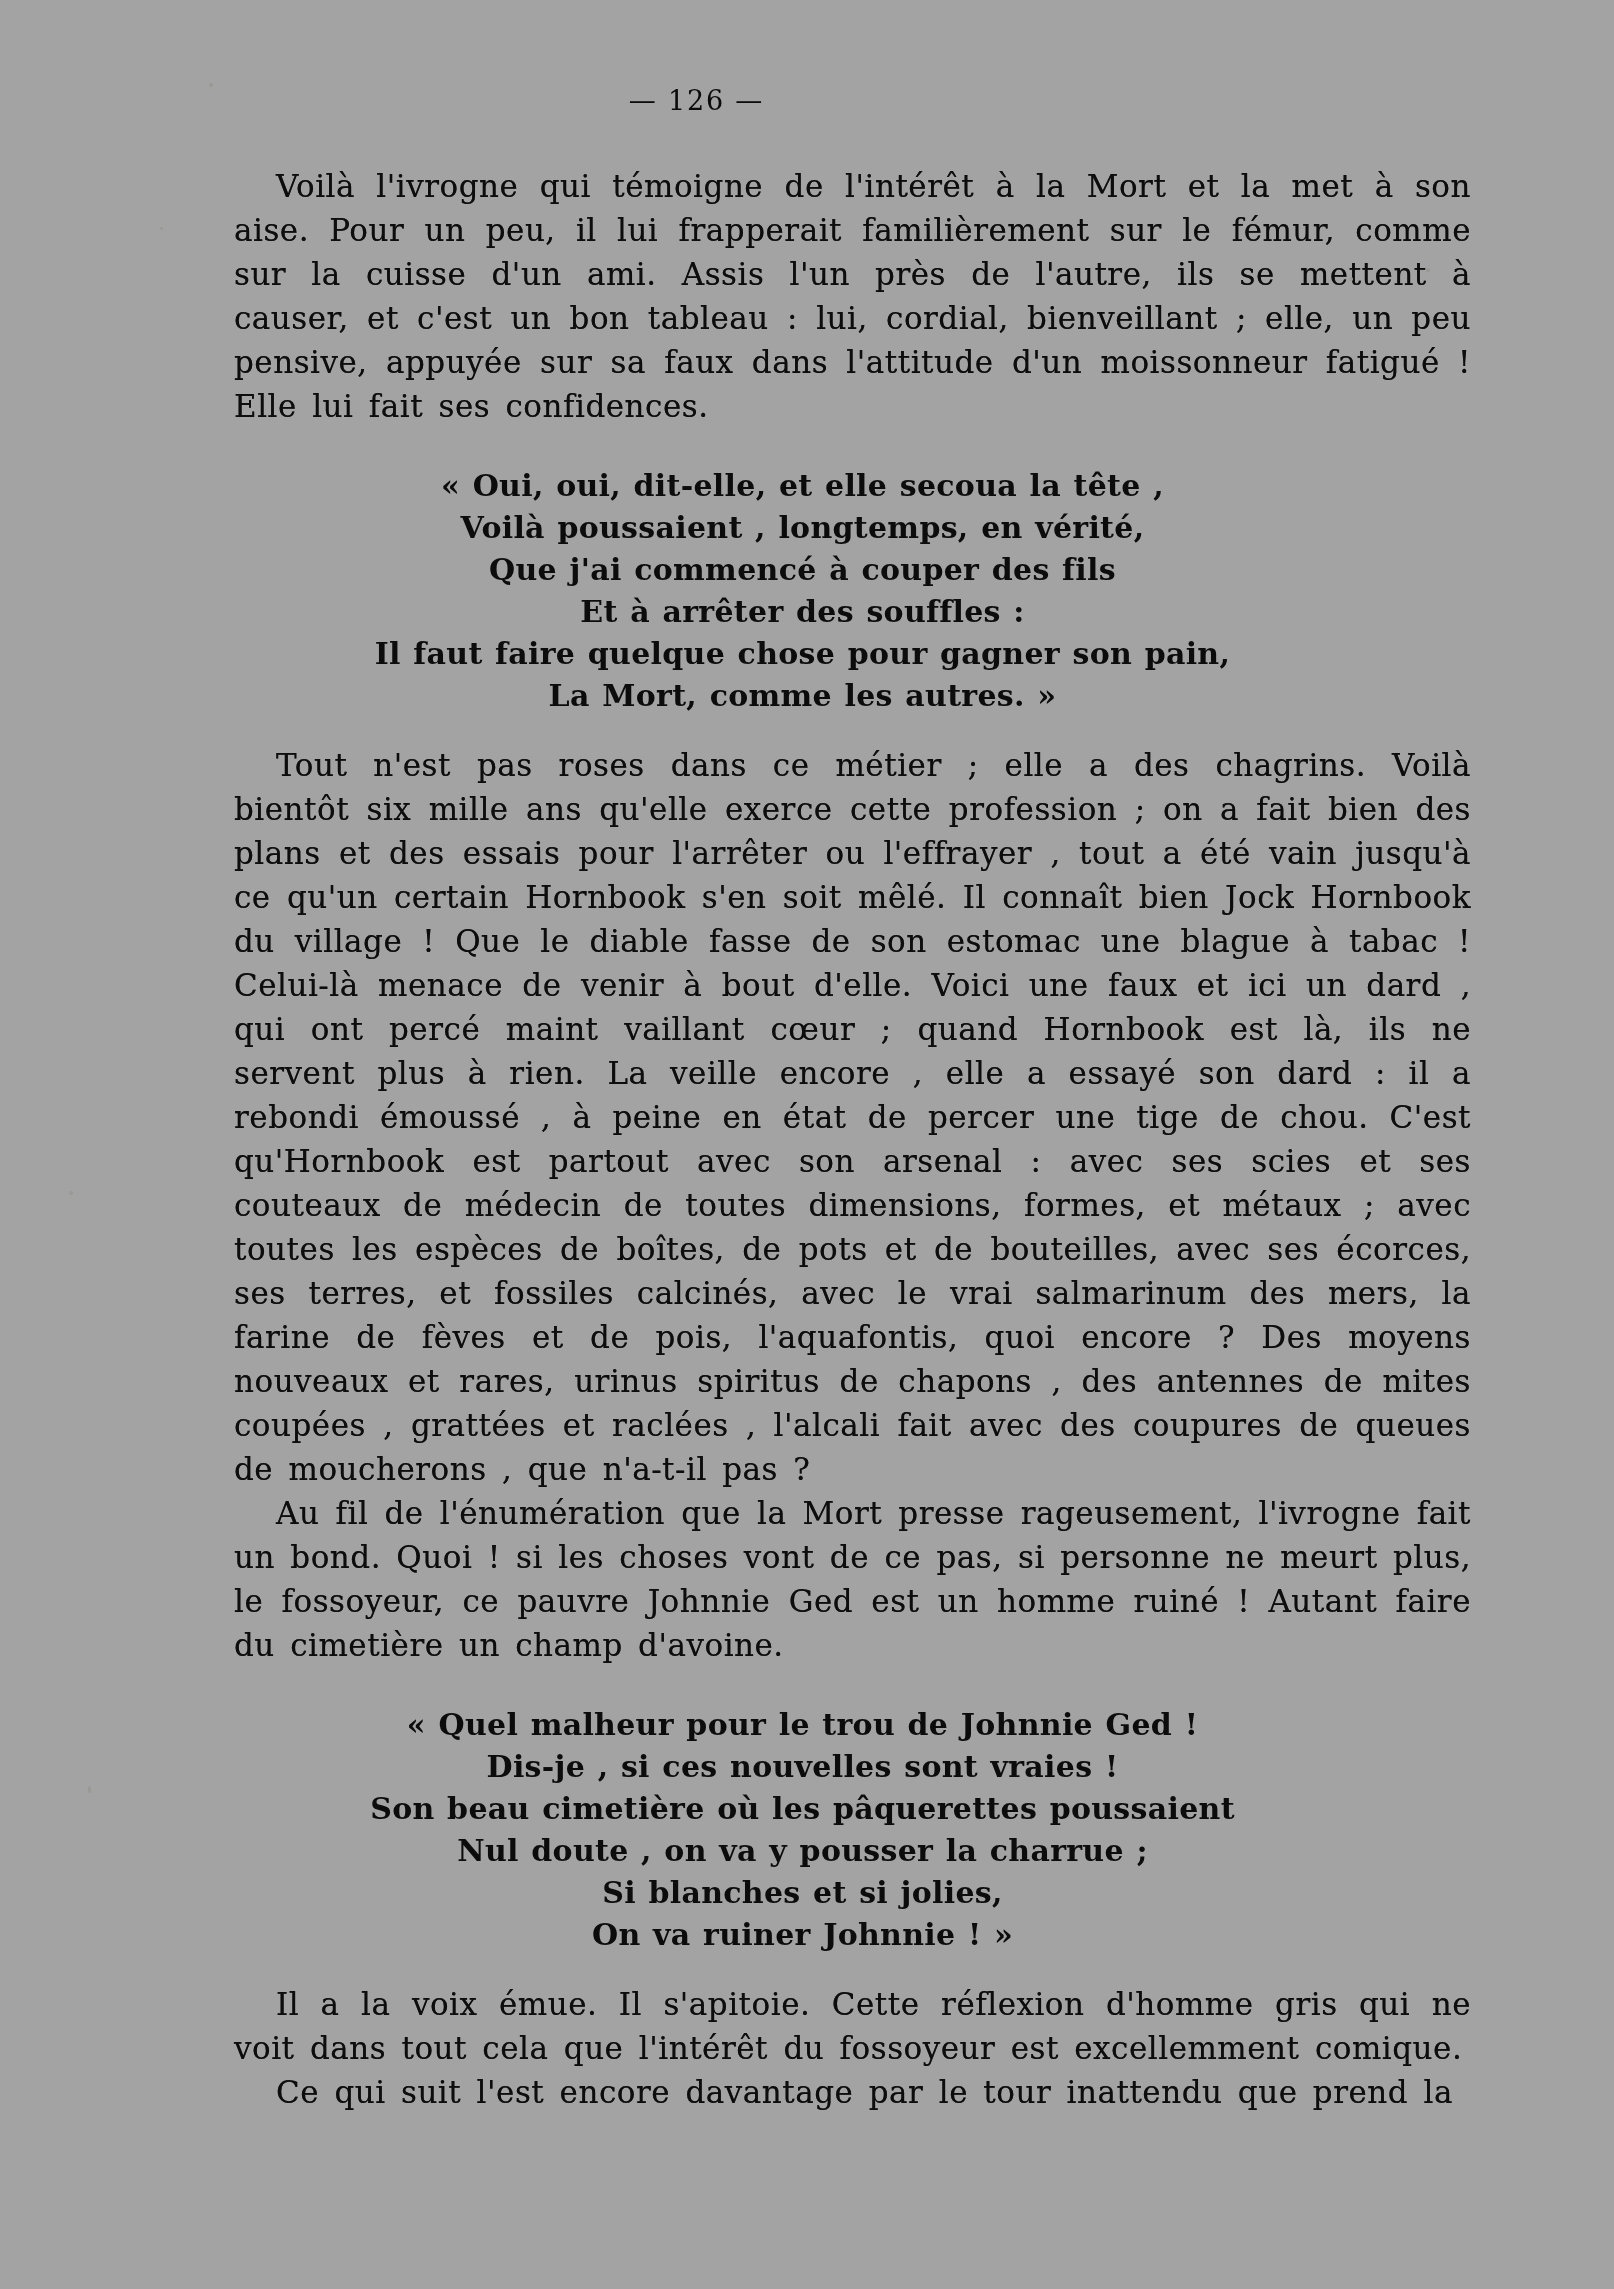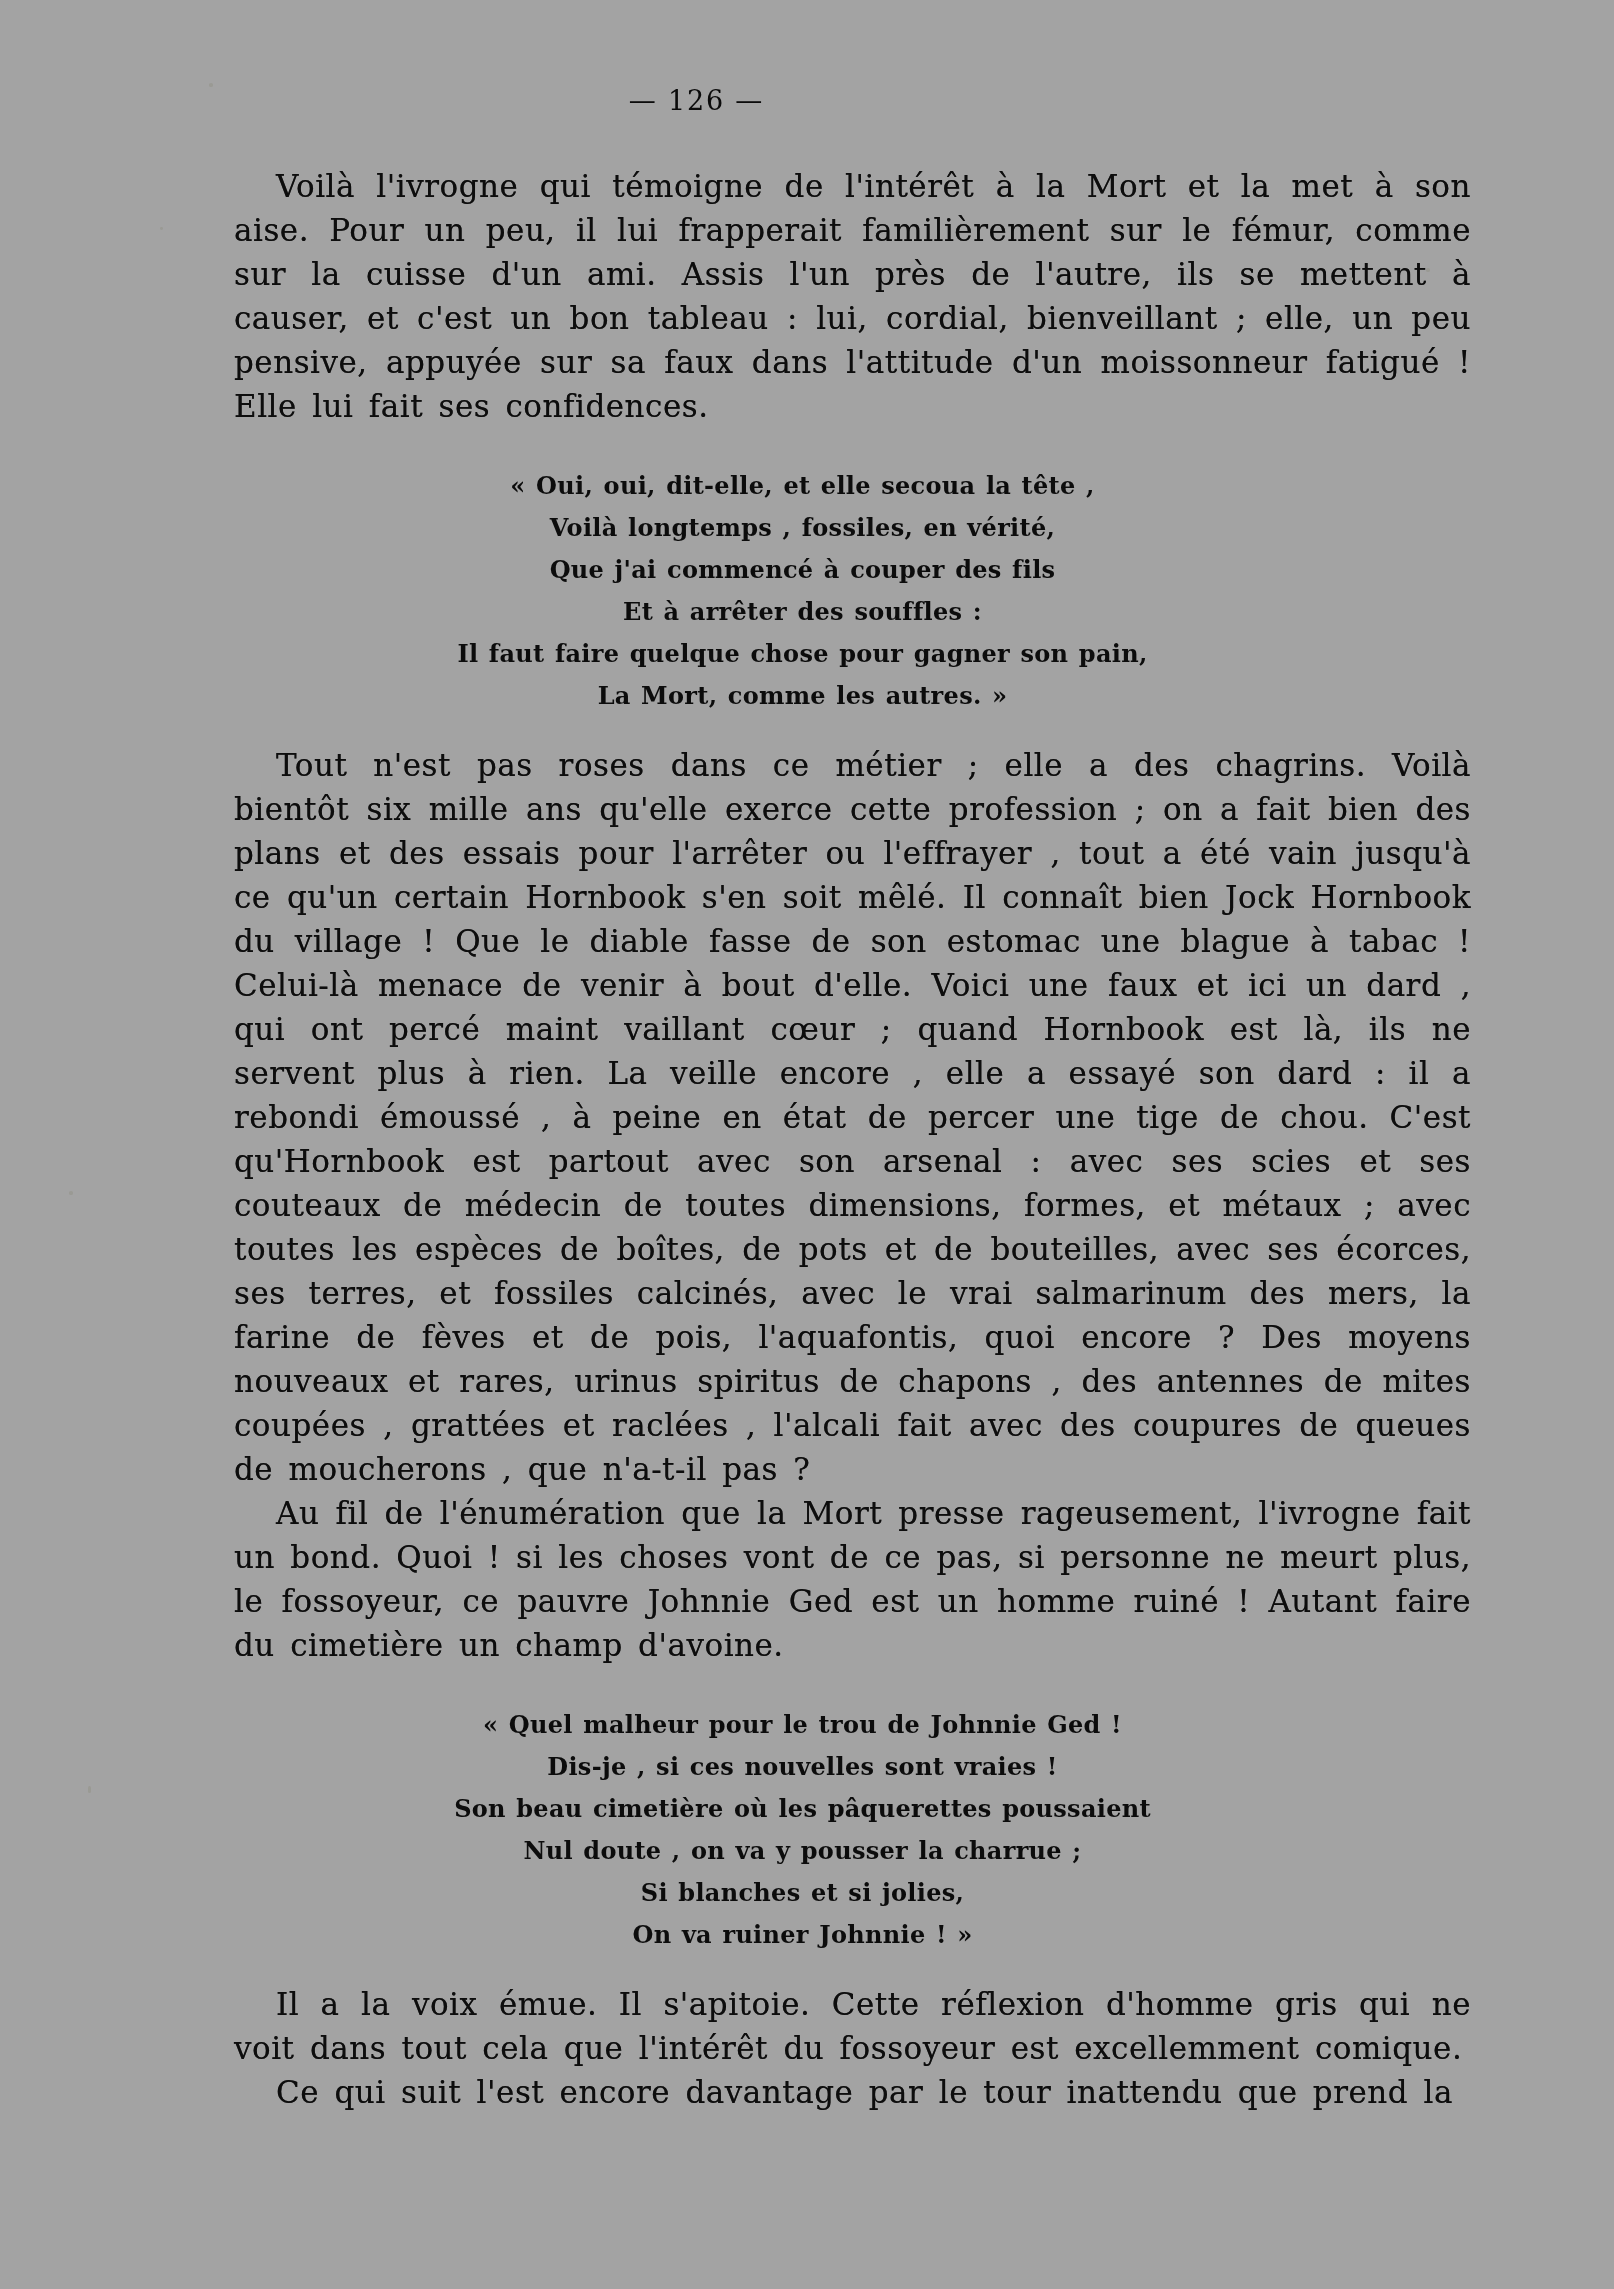--- a/index.html
+++ b/index.html
@@ -41,21 +41,21 @@
     text-indent: 42px;
     letter-spacing: 0.5px;
     word-spacing: 5px;
     text-shadow: 0 0 0.5px rgba(10,10,10,0.6);
   }
   .verse {
     position: relative;
     left: -50px;
     margin: 37px 0 26px 0;
     text-align: center;
-    font-size: 24px;
+    font-size: 30px;
     font-weight: 700;
     line-height: 42px;
     letter-spacing: 0.3px;
     word-spacing: 1.8px;
     color: #0c0c0c;
   }
   .verse-line { white-space: nowrap; }
   .speck {
     position: absolute;
     background: #9a9a94;
@@ -68,21 +68,21 @@
 <div class="page">
 
   <div class="page-number">— 126 —</div>
 
   <div class="content">
 
     <p class="body-par">Voilà l'ivrogne qui témoigne de l'intérêt à la Mort et la met à son aise. Pour un peu, il lui frapperait familièrement sur le fémur, comme sur la cuisse d'un ami. Assis l'un près de l'autre, ils se mettent à causer, et c'est un bon tableau : lui, cordial, bienveillant ; elle, un peu pensive, appuyée sur sa faux dans l'attitude d'un moissonneur fatigué ! Elle lui fait ses confidences.</p>
 
     <div class="verse">
       <div class="verse-line">« Oui, oui, dit-elle, et elle secoua la tête ,</div>
-      <div class="verse-line">Voilà longtemps , fossiles, en vérité,</div>
+      <div class="verse-line">Voilà poussaient , longtemps, en vérité,</div>
       <div class="verse-line">Que j'ai commencé à couper des fils</div>
       <div class="verse-line">Et à arrêter des souffles :</div>
       <div class="verse-line">Il faut faire quelque chose pour gagner son pain,</div>
       <div class="verse-line">La Mort, comme les autres. »</div>
     </div>
 
     <p class="body-par">Tout n'est pas roses dans ce métier ; elle a des chagrins. Voilà bientôt six mille ans qu'elle exerce cette profession ; on a fait bien des plans et des essais pour l'arrêter ou l'effrayer , tout a été vain jusqu'à ce qu'un certain Hornbook s'en soit mêlé. Il connaît bien Jock Hornbook du village ! Que le diable fasse de son estomac une blague à tabac ! Celui-là menace de venir à bout d'elle. Voici une faux et ici un dard , qui ont percé maint vaillant cœur ; quand Hornbook est là, ils ne servent plus à rien. La veille encore , elle a essayé son dard : il a rebondi émoussé , à peine en état de percer une tige de chou. C'est qu'Hornbook est partout avec son arsenal : avec ses scies et ses couteaux de médecin de toutes dimensions, formes, et métaux ; avec toutes les espèces de boîtes, de pots et de bouteilles, avec ses écorces, ses terres, et fossiles calcinés, avec le vrai salmarinum des mers, la farine de fèves et de pois, l'aquafontis, quoi encore ? Des moyens nouveaux et rares, urinus spiritus de chapons , des antennes de mites coupées , grattées et raclées , l'alcali fait avec des coupures de queues de moucherons , que n'a-t-il pas ?</p>
 
     <p class="body-par">Au fil de l'énumération que la Mort presse rageusement, l'ivrogne fait un bond. Quoi ! si les choses vont de ce pas, si personne ne meurt plus, le fossoyeur, ce pauvre Johnnie Ged est un homme ruiné ! Autant faire du cimetière un champ d'avoine.</p>
 

